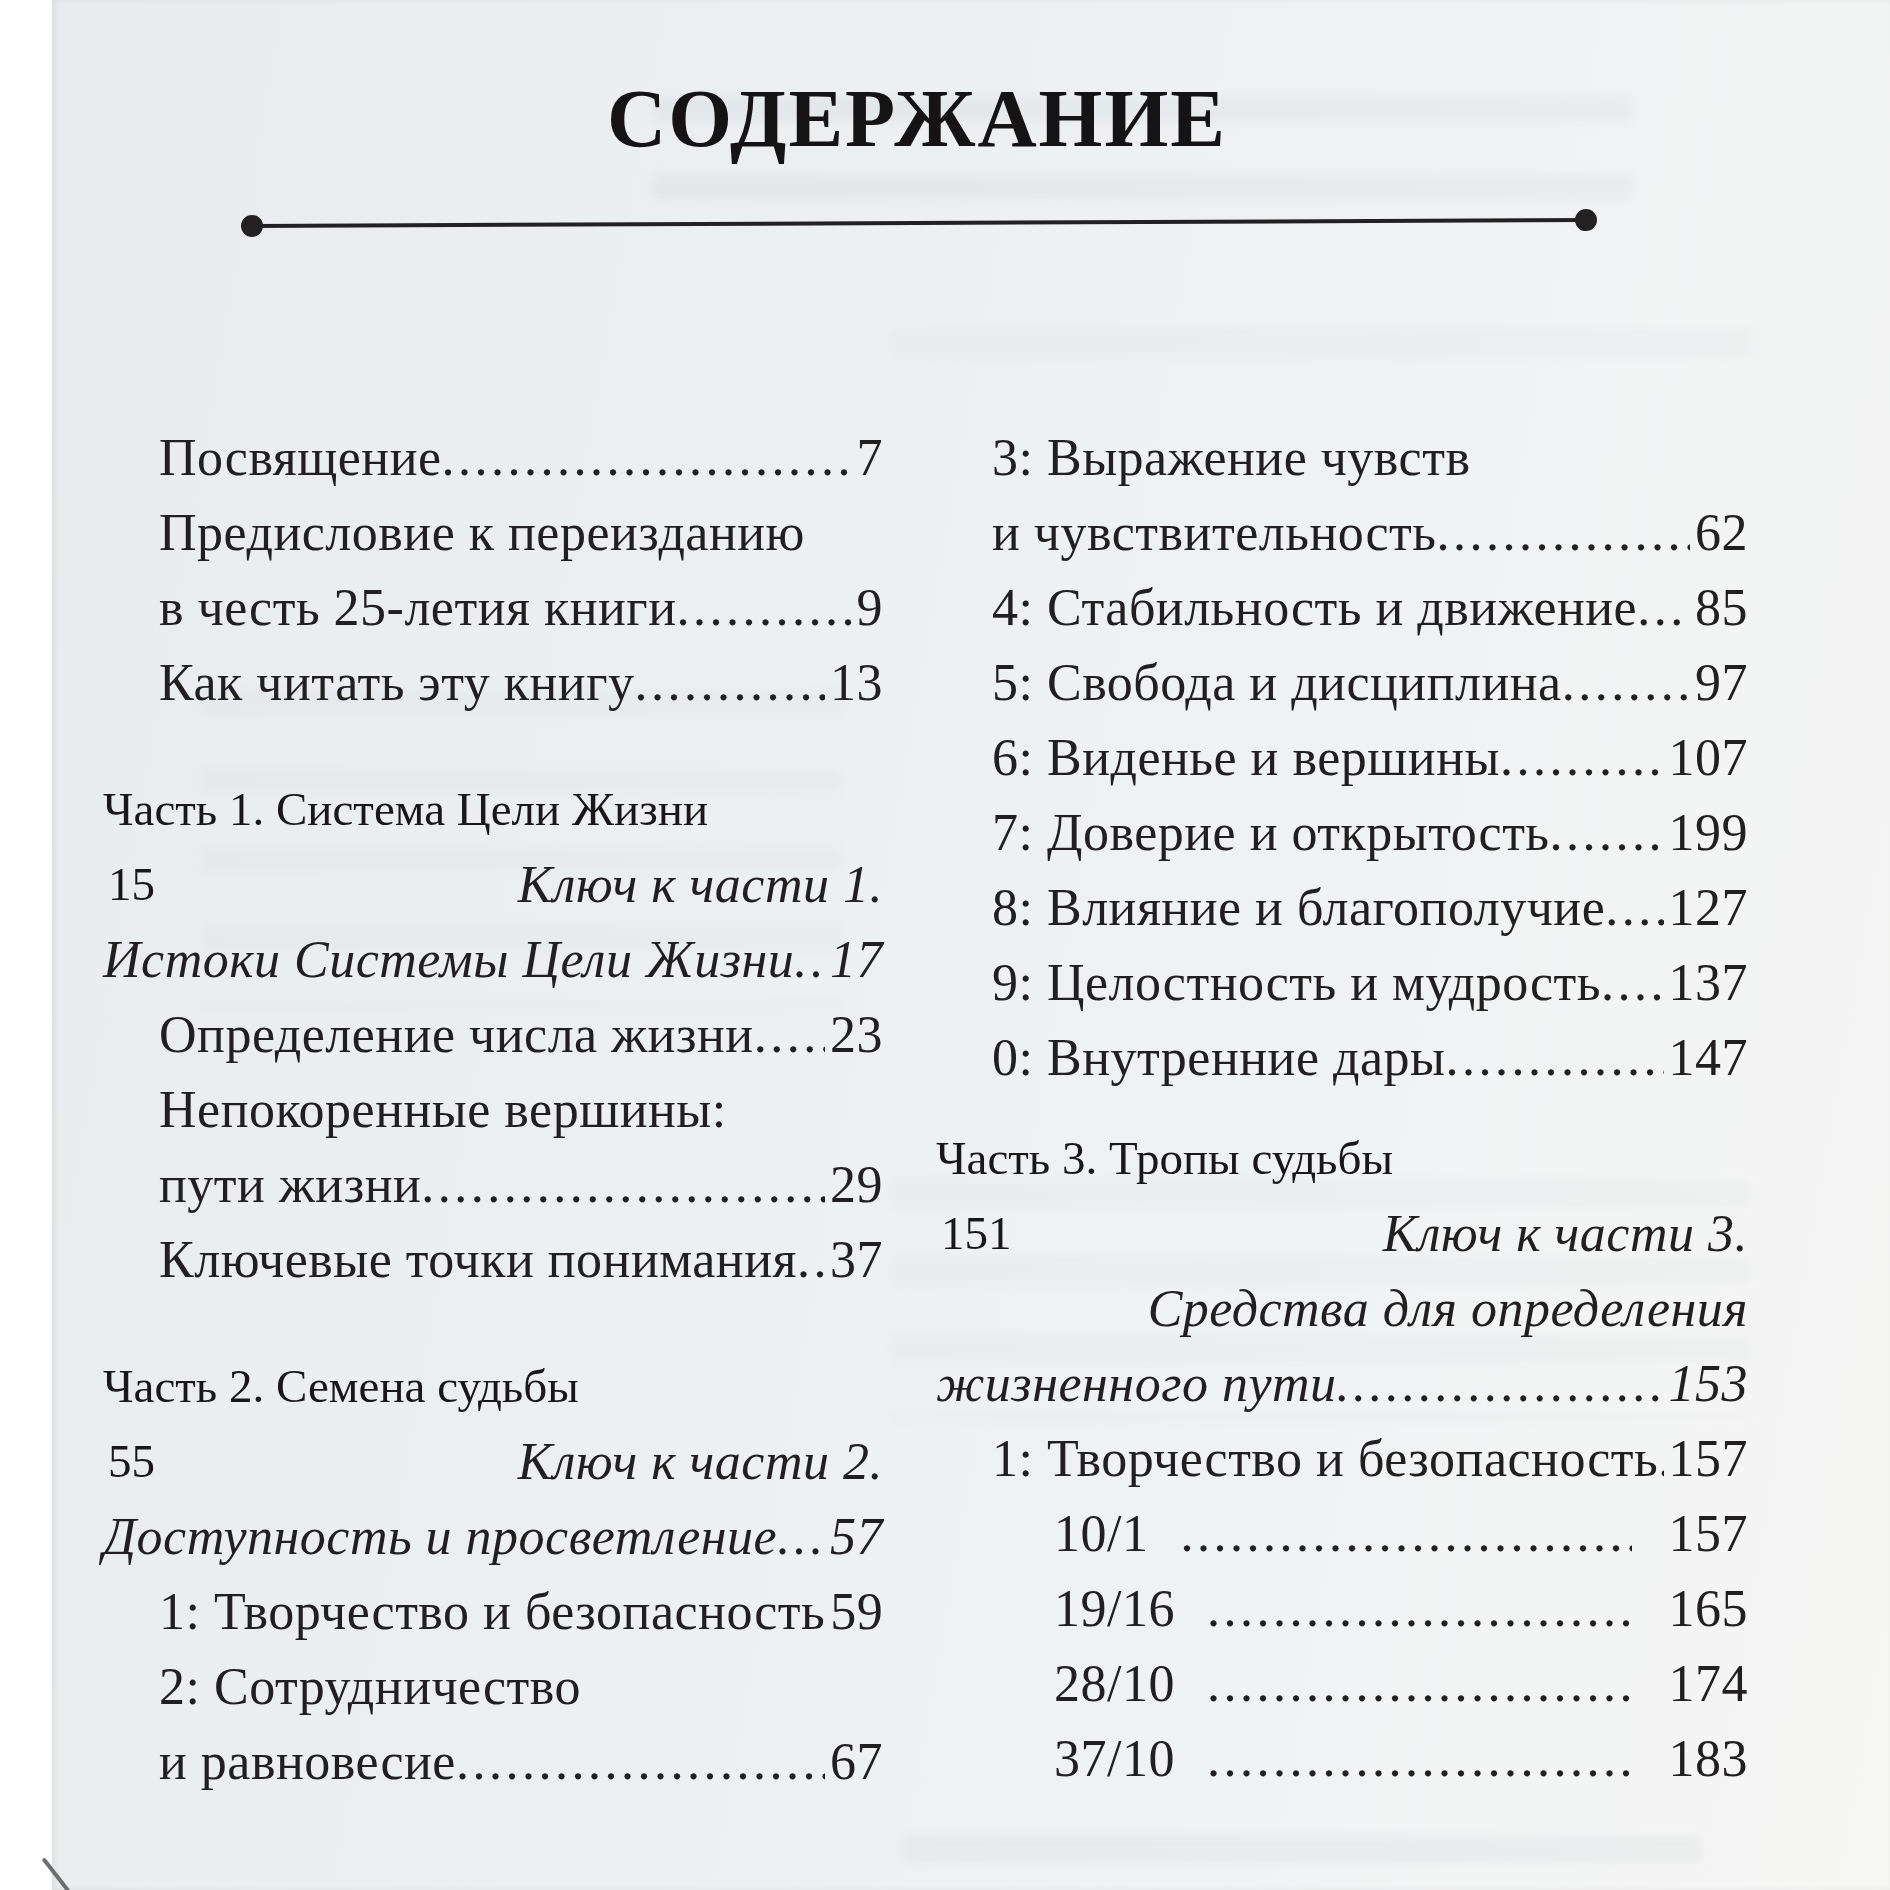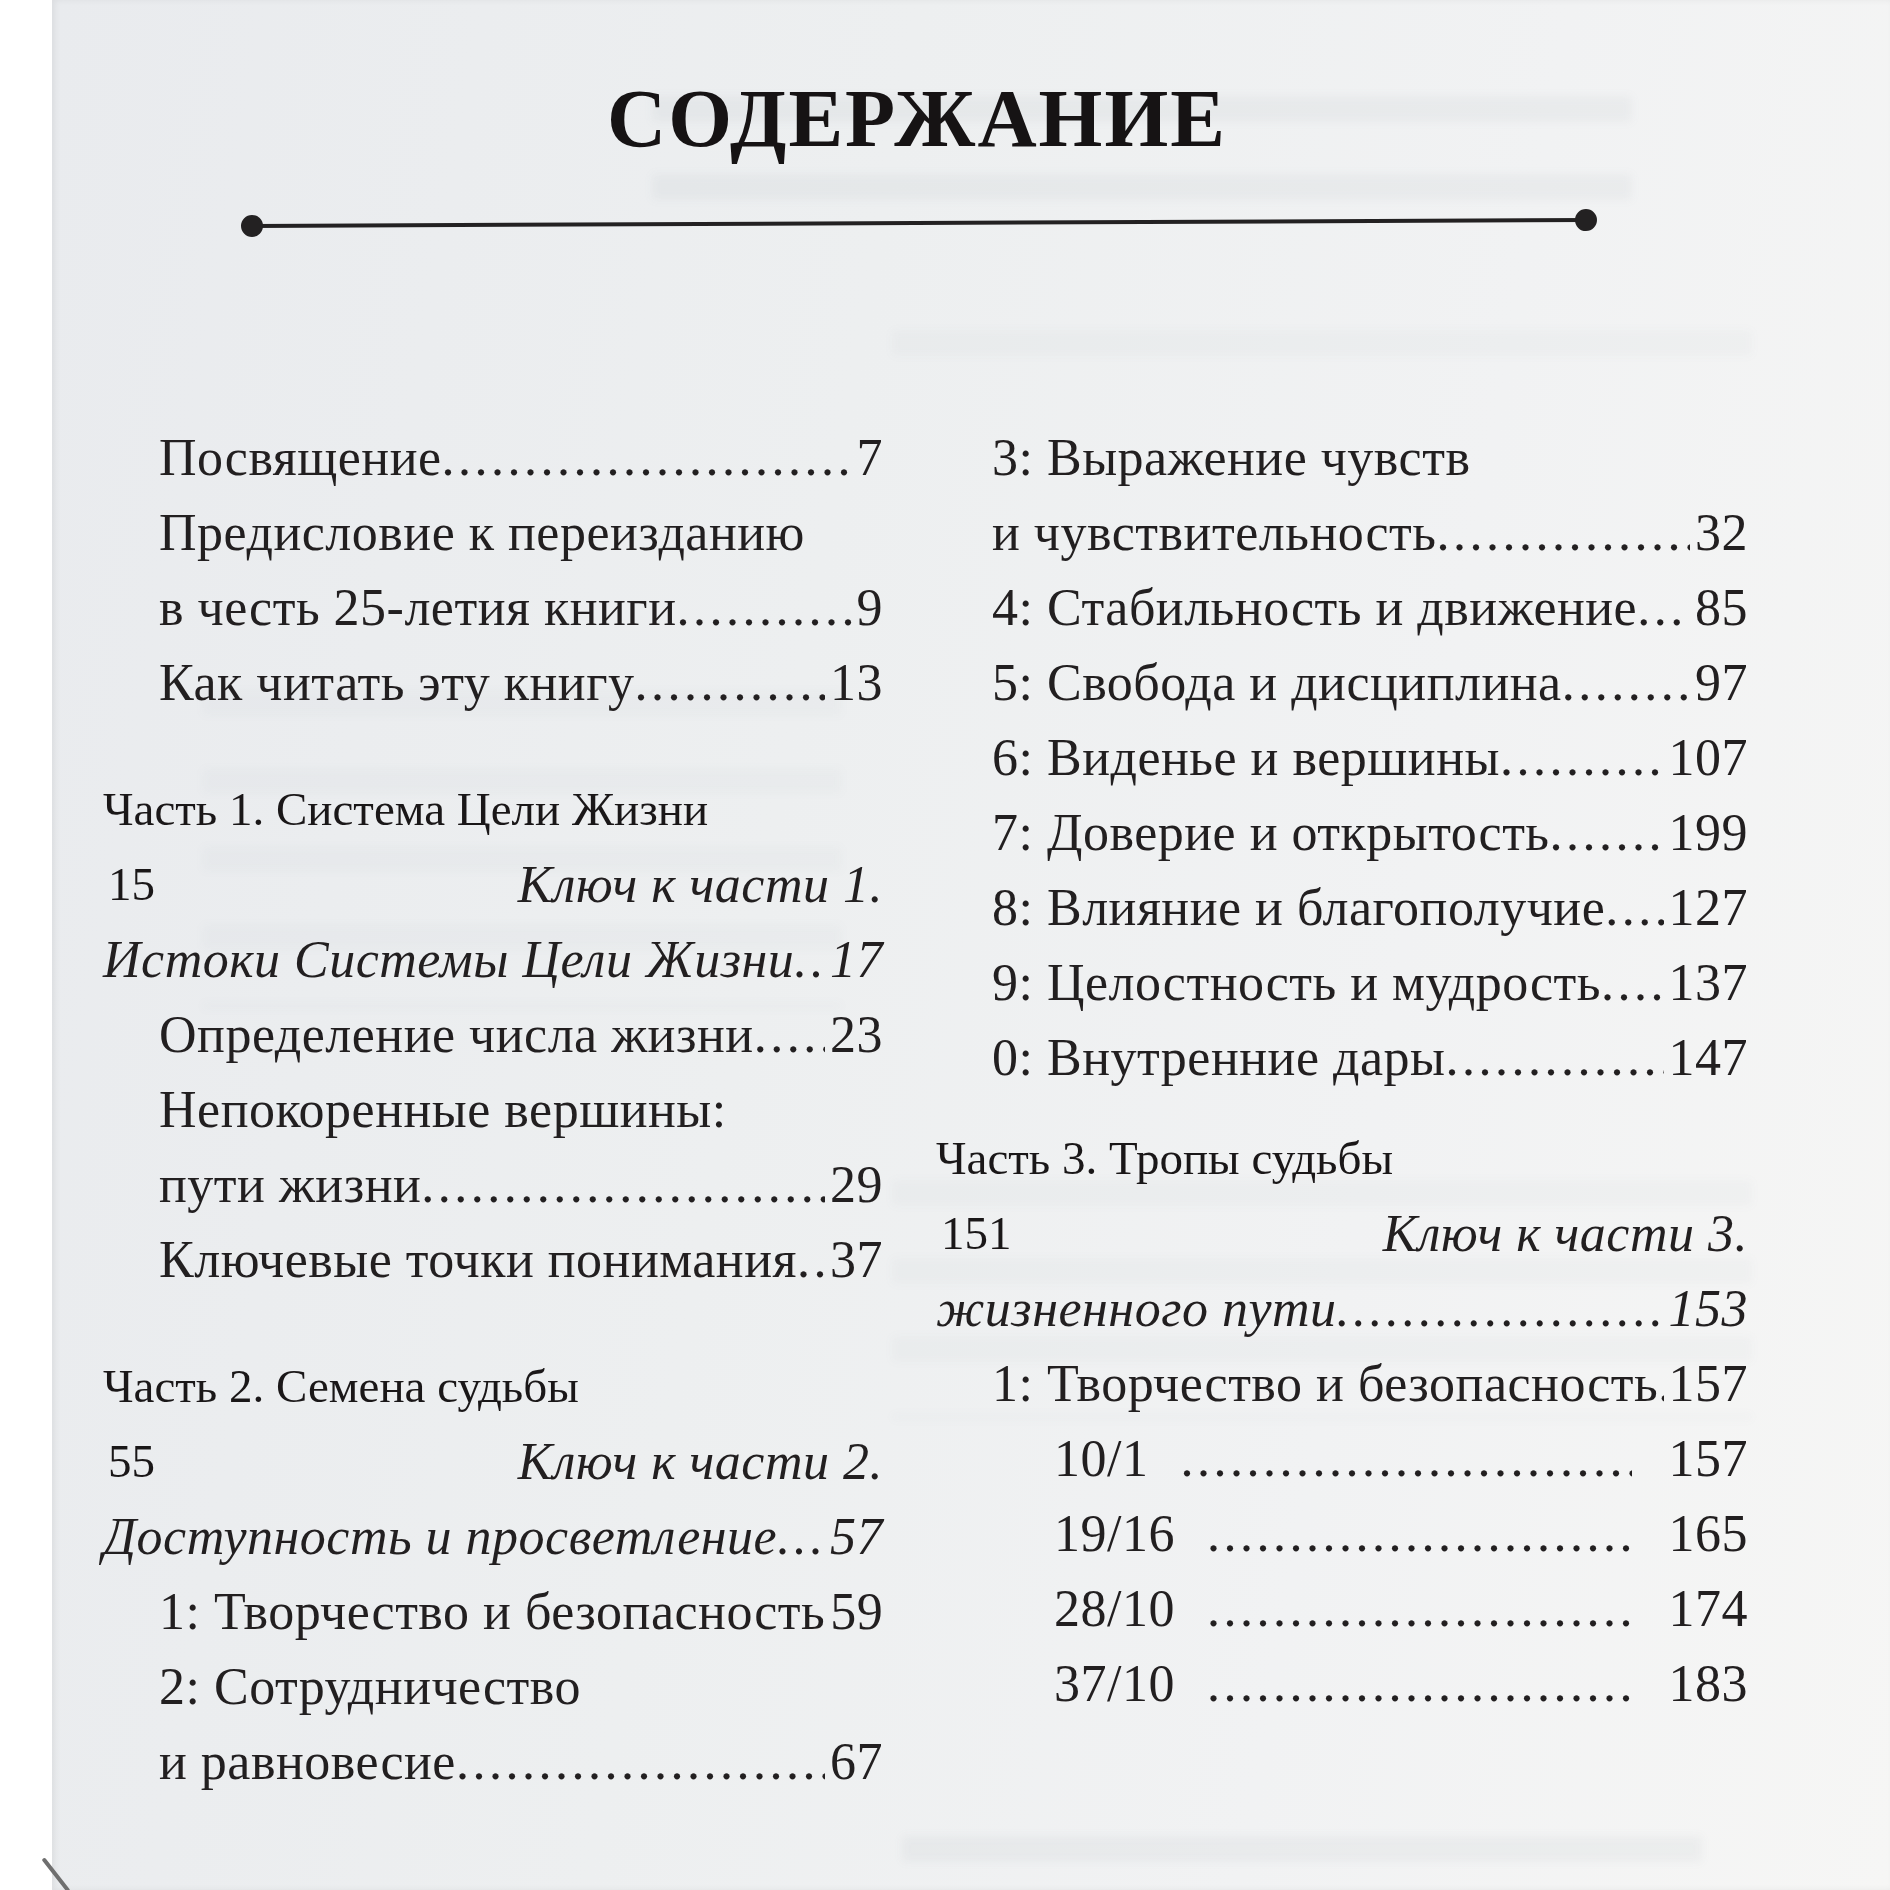--- a/index.html
+++ b/index.html
@@ -169,21 +169,21 @@
     </div>
 
     <div class="col col-right">
 
       <div class="row ind1">
         <span class="t">3: Выражение чувств</span>
       </div>
       <div class="row ind1">
         <span class="t">и чувствительность</span>
         <span class="dots"></span>
-        <span class="pg">32</span>
+        <span class="pg">62</span>
       </div>
       <div class="row ind1">
         <span class="t">4: Стабильность и движение</span>
         <span class="dots"></span>
         <span class="pg">85</span>
       </div>
       <div class="row ind1">
         <span class="t">5: Свобода и дисциплина</span>
         <span class="dots"></span>
         <span class="pg">97</span>
@@ -214,20 +214,23 @@
         <span class="pg">147</span>
       </div>
 
       <div class="row bold gap-sm">
         <span class="t">Часть 3. Тропы судьбы</span>
         <span class="dots"></span>
         <span class="pg">151</span>
       </div>
       <div class="row italic">
         <span class="t">Ключ к части 3.</span>
+      </div>
+      <div class="row italic">
+        <span class="t">Средства для определения</span>
       </div>
       <div class="row italic">
         <span class="t">жизненного пути</span>
         <span class="dots"></span>
         <span class="pg">153</span>
       </div>
       <div class="row ind1">
         <span class="t">1: Творчество и безопасность</span>
         <span class="dots"></span>
         <span class="pg">157</span>

